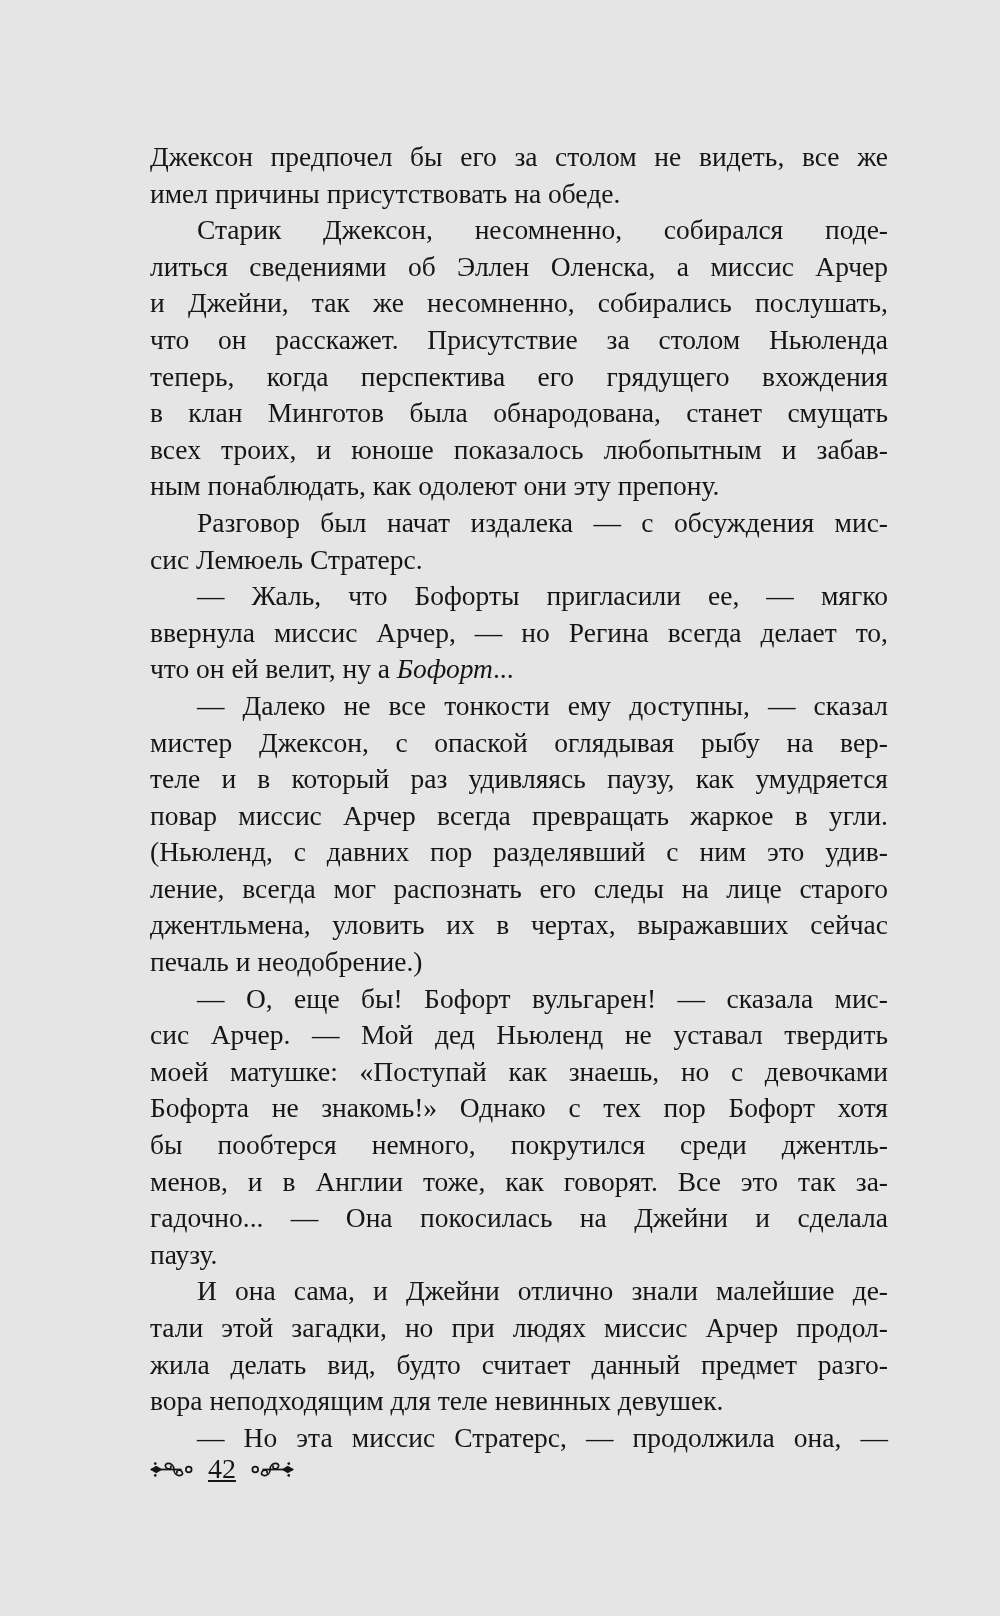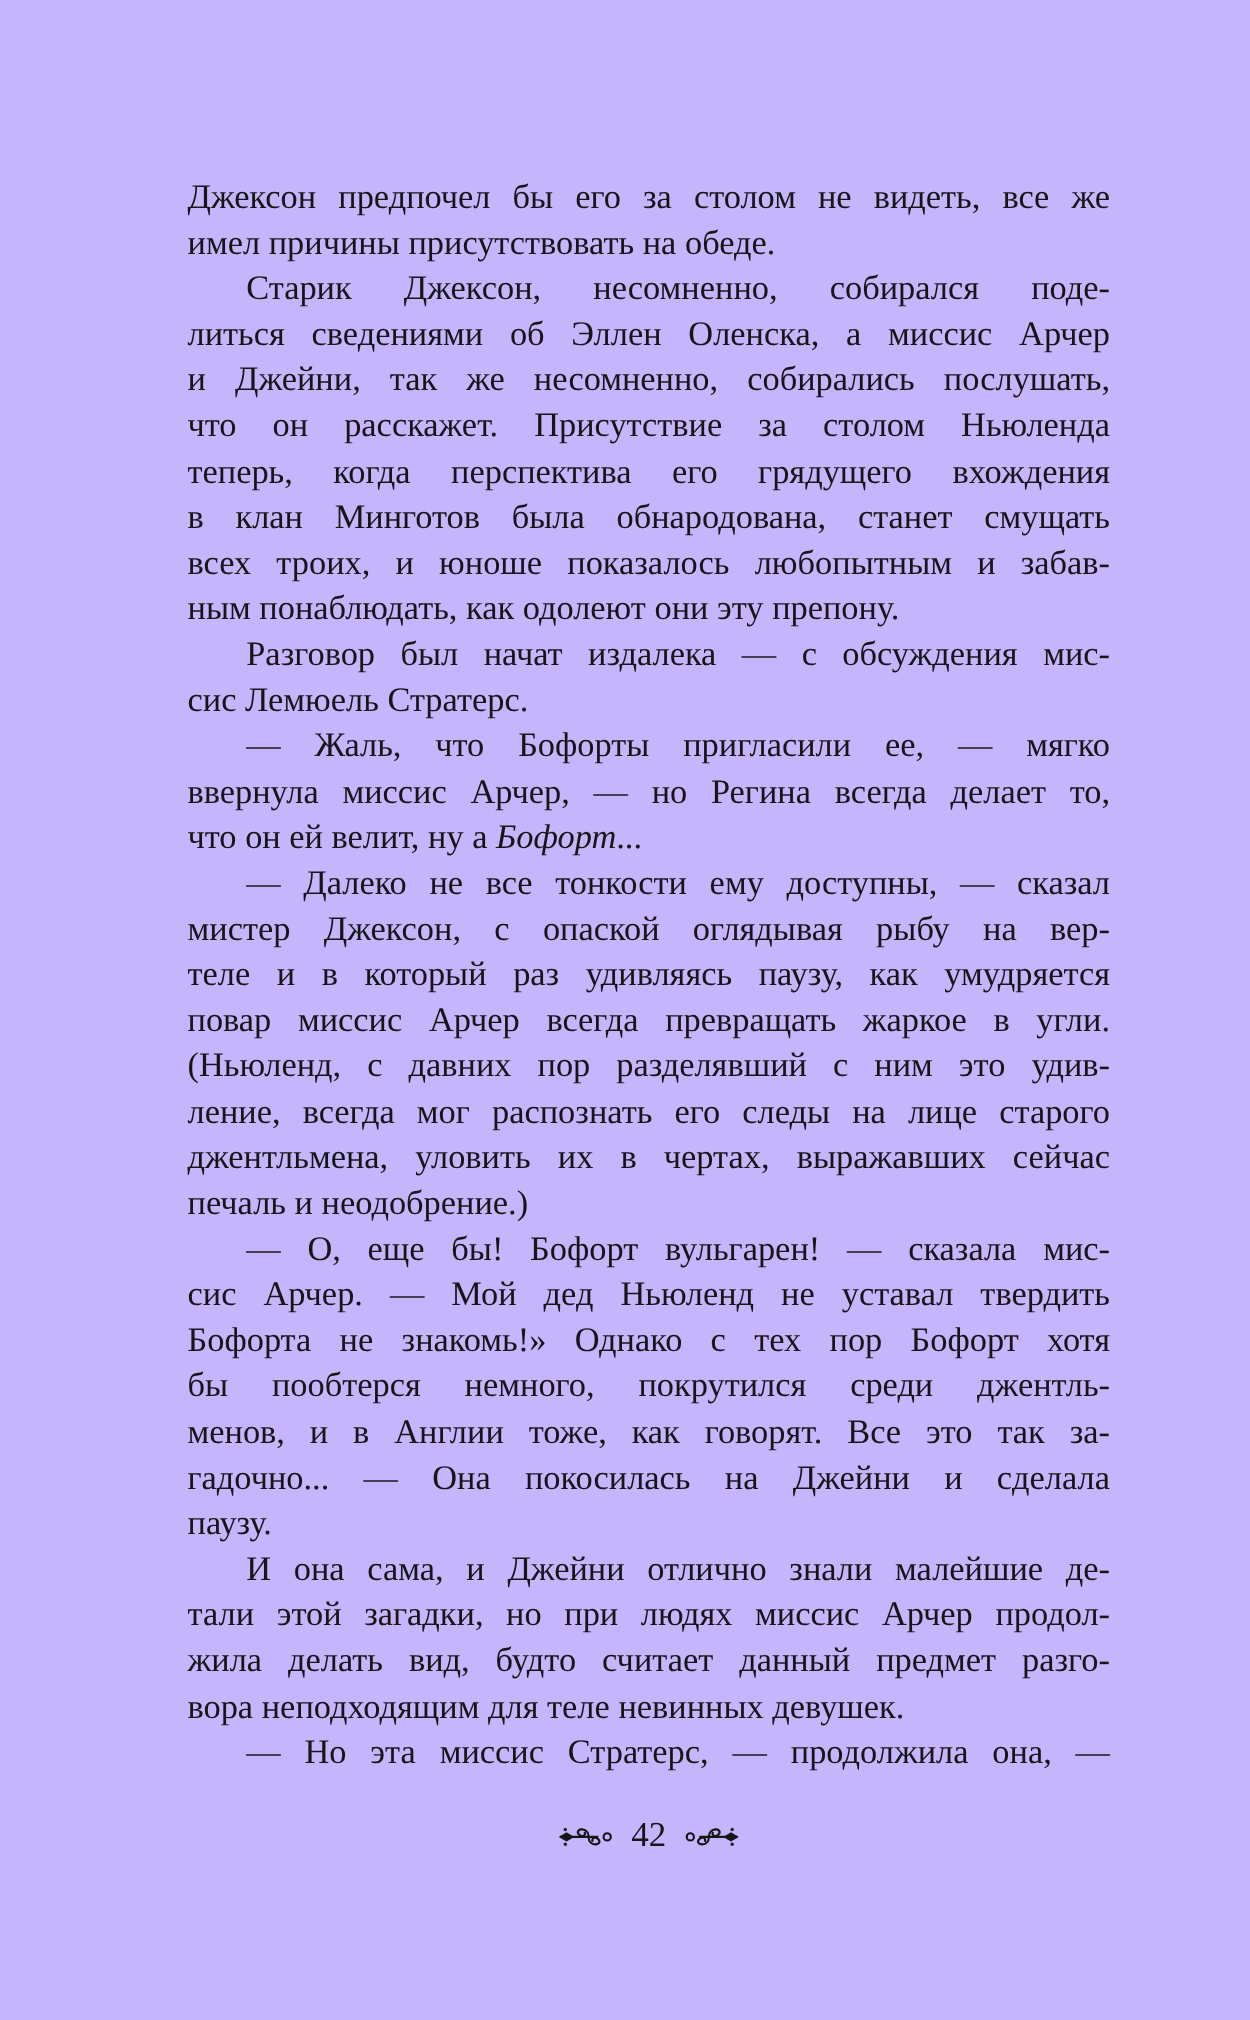--- a/index.html
+++ b/index.html
@@ -1,19 +1,19 @@
 <!DOCTYPE html>
 <html><head>
 <meta charset="utf-8">
 <style>
   html,body{margin:0;padding:0;background:#ffffff;}
   .page{
     position:relative;
     width:1000px;height:1616px;
-    background:#c4b5fd;
+    background:#e5e5e5;
     font-family:"Liberation Serif", serif;
     color:#161616;
     overflow:hidden;
   }
   .text-block{
     position:absolute;
     left:150px;top:139px;width:738px;
     font-size:27.5px;
     line-height:36.6px;
   }
@@ -21,23 +21,23 @@
     text-align:justify;
     text-align-last:justify;
     white-space:normal;
   }
   .line.para-end{text-align-last:left;}
   .line.indent{text-indent:47px;}
   .it{font-style:italic;margin-top:24px;}
   .footer{
     position:absolute;
     left:150px;top:1452px;width:738px;
-    display:flex;align-items:center;justify-content:center;
+    display:flex;align-items:center;
     gap:14px;
-    font-size:28px;line-height:34px;
+    font-size:28px;line-height:34px;text-decoration:underline;
   }
   .fleuron{display:block;}
 </style>
 </head>
 <body>
 
 <div class="page">
 
   <div class="text-block">
       <div class="line"><span>Джексон предпочел бы его за столом не видеть, все же</span></div>
@@ -58,20 +58,21 @@
       <div class="line indent"><span>— Далеко не все тонкости ему доступны, — сказал</span></div>
       <div class="line"><span>мистер Джексон, с опаской оглядывая рыбу на вер-</span></div>
       <div class="line"><span>теле и в который раз удивляясь паузу, как умудряется</span></div>
       <div class="line"><span>повар миссис Арчер всегда превращать жаркое в угли.</span></div>
       <div class="line"><span>(Ньюленд, с давних пор разделявший с ним это удив-</span></div>
       <div class="line"><span>ление, всегда мог распознать его следы на лице старого</span></div>
       <div class="line"><span>джентльмена, уловить их в чертах, выражавших сейчас</span></div>
       <div class="line para-end"><span>печаль и неодобрение.)</span></div>
       <div class="line indent"><span>— О, еще бы! Бофорт вульгарен! — сказала мис-</span></div>
       <div class="line"><span>сис Арчер. — Мой дед Ньюленд не уставал твердить</span></div>
+      <div class="line"><span>моей матушке: «Поступай как знаешь, но с девочками</span></div>
       <div class="line"><span>Бофорта не знакомь!» Однако с тех пор Бофорт хотя</span></div>
       <div class="line"><span>бы пообтерся немного, покрутился среди джентль-</span></div>
       <div class="line"><span>менов, и в Англии тоже, как говорят. Все это так за-</span></div>
       <div class="line"><span>гадочно... — Она покосилась на Джейни и сделала</span></div>
       <div class="line para-end"><span>паузу.</span></div>
       <div class="line indent"><span>И она сама, и Джейни отлично знали малейшие де-</span></div>
       <div class="line"><span>тали этой загадки, но при людях миссис Арчер продол-</span></div>
       <div class="line"><span>жила делать вид, будто считает данный предмет разго-</span></div>
       <div class="line para-end"><span>вора неподходящим для теле невинных девушек.</span></div>
       <div class="line indent"><span>— Но эта миссис Стратерс, — продолжила она, —</span></div>

